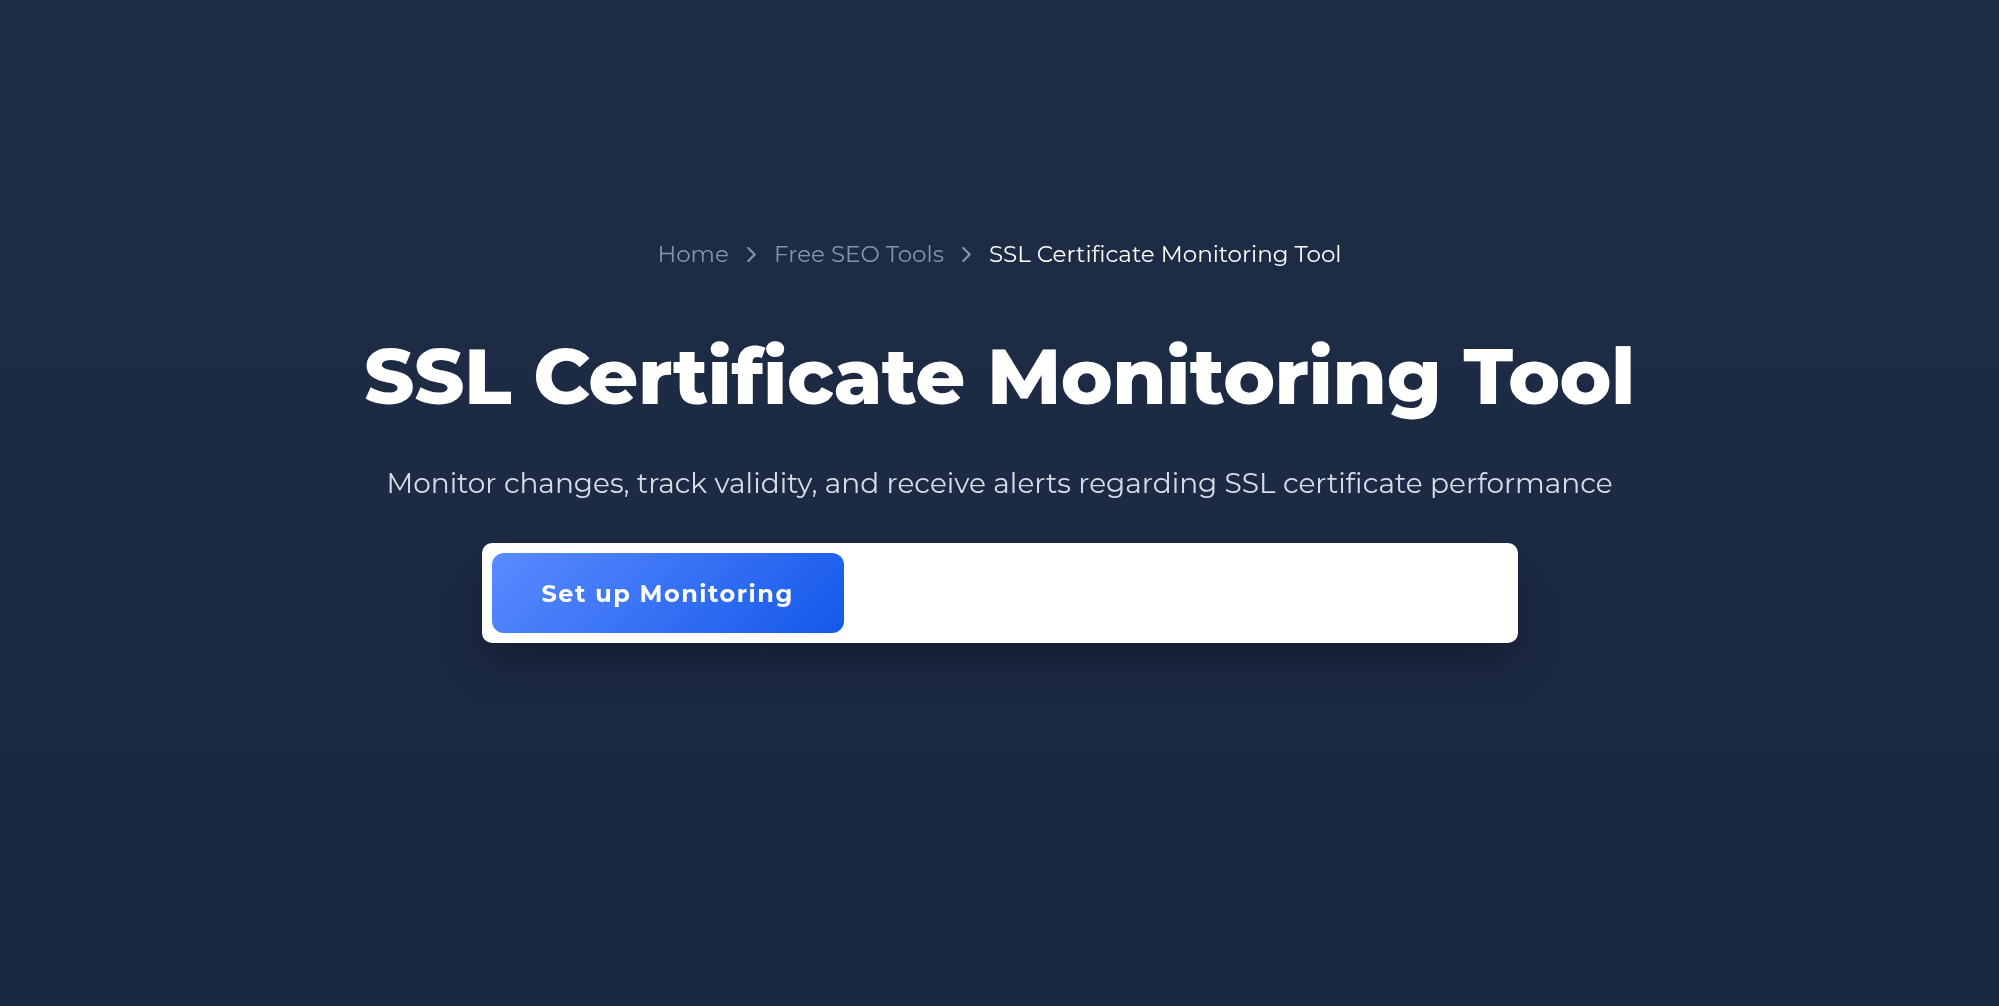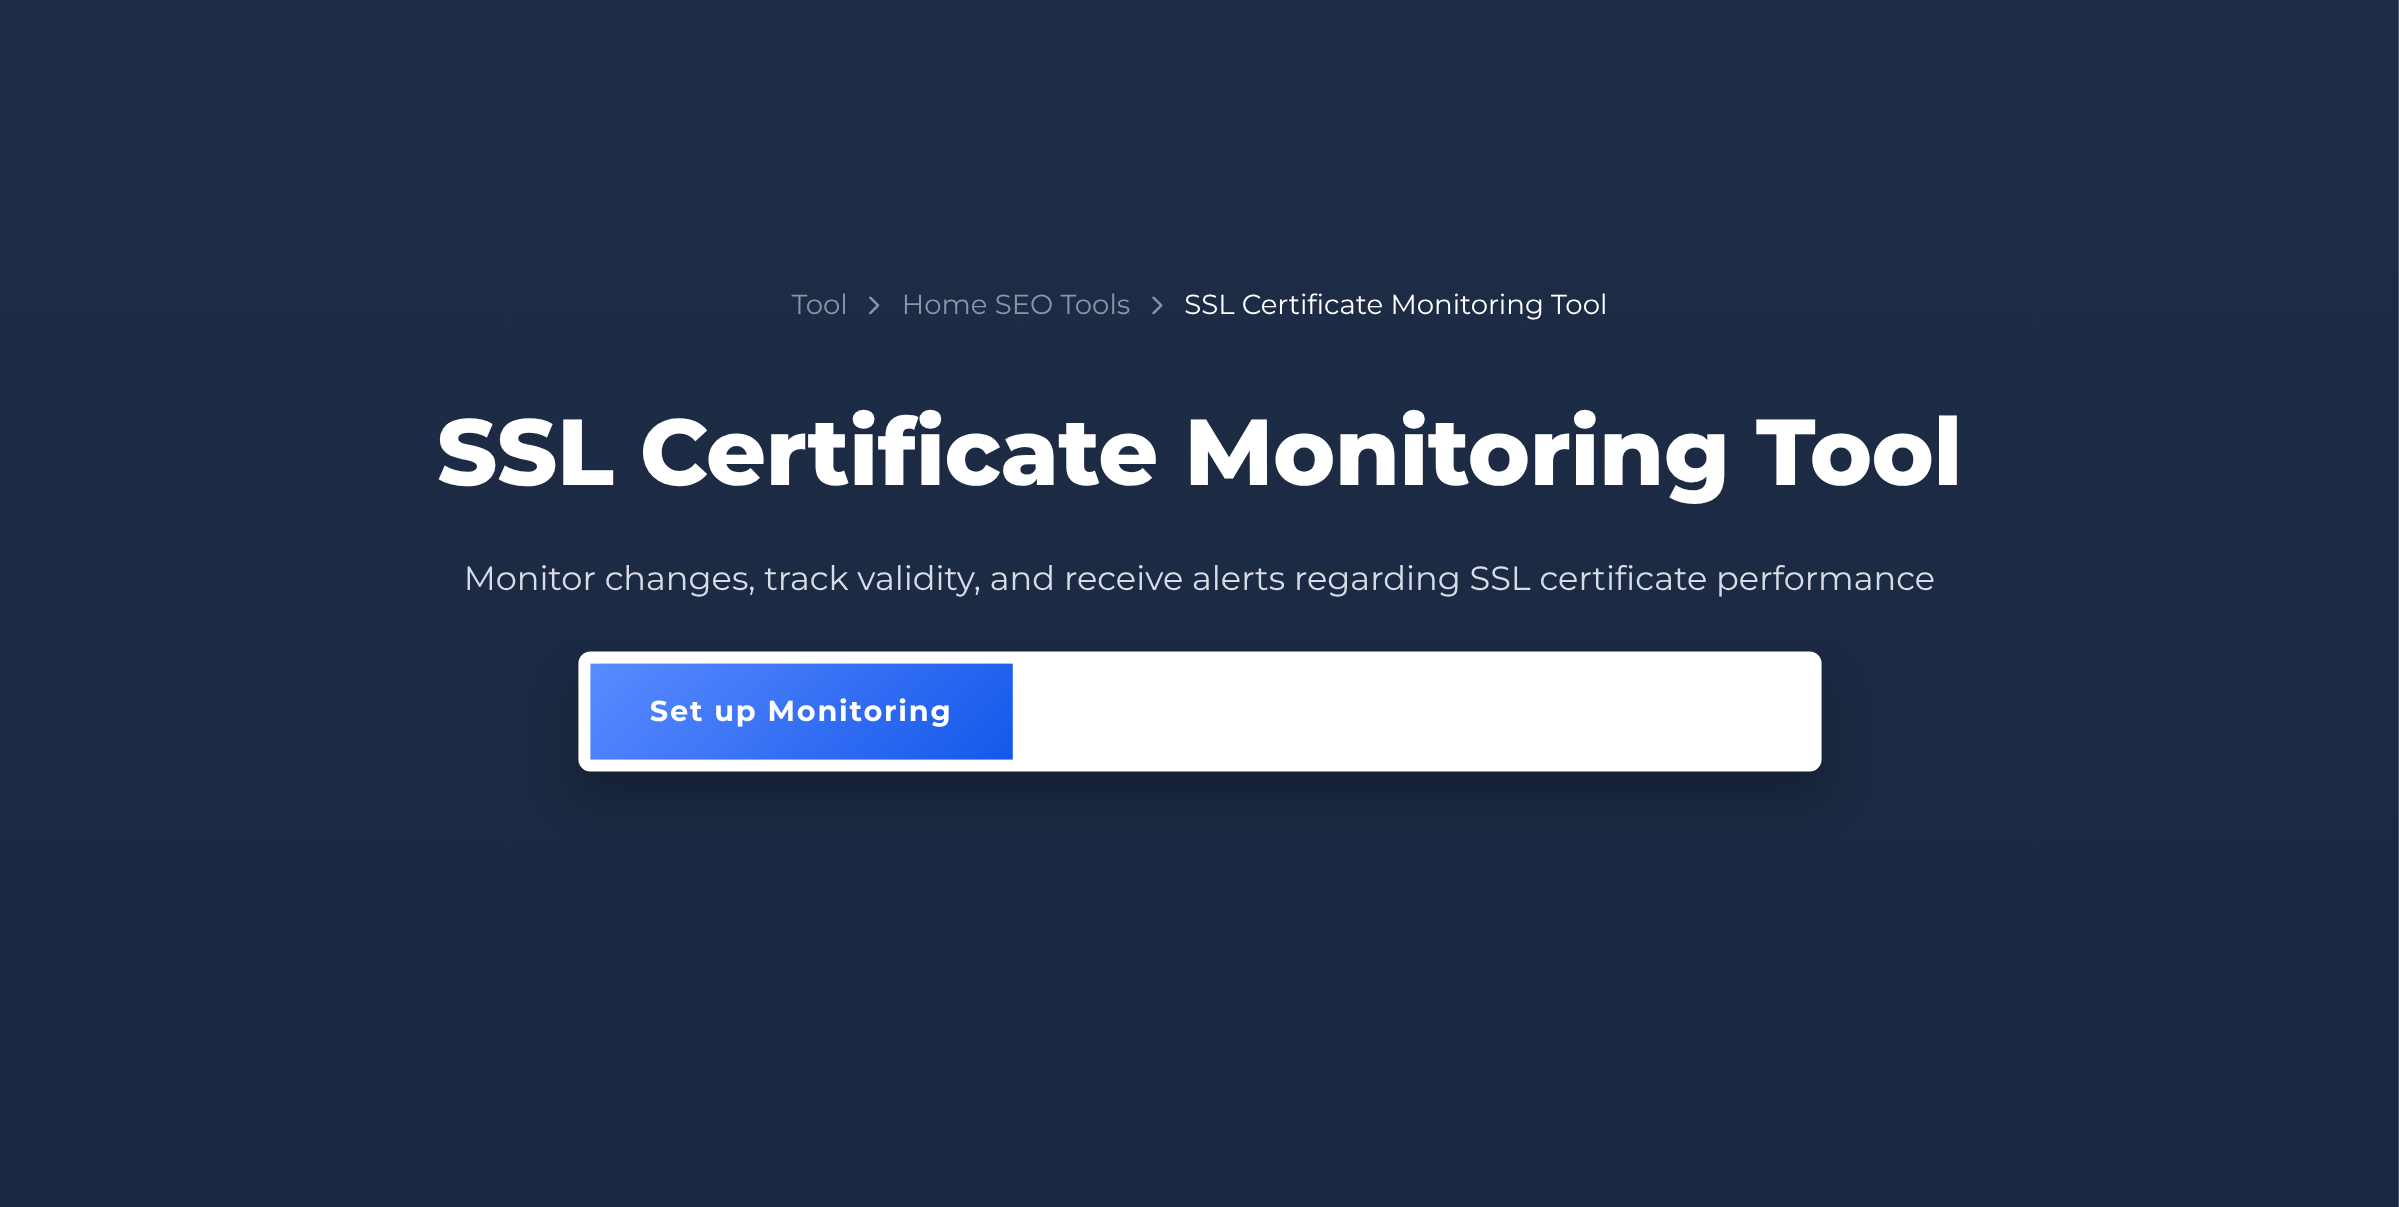--- a/index.html
+++ b/index.html
@@ -93,41 +93,41 @@
     }
     
     .domain-input::placeholder {
       color: #9ca0ab;
     }
     
     .submit-button {
       background: linear-gradient(135deg, #5a8bff 0%, #1458ea 100%);
       color: #ffffff;
       border: none;
-      border-radius: 0;
+      border-radius: 12px;
       font-size: 24px;
       font-weight: 700;
       letter-spacing: 1.5px;
       padding: 0 50px;
       height: 80px;
       cursor: pointer;
       font-family: inherit;
     }
   </style>
 </head>
 <body>
 
 <nav class="breadcrumb">
-  <a class="breadcrumb-link">Tool</a>
+  <a class="breadcrumb-link">Home</a>
   <span class="breadcrumb-separator">
     <svg viewBox="0 0 8 14" fill="none">
         <path d="M1 1L7 7L1 13" stroke="#8a94a8" stroke-width="2" stroke-linecap="round" stroke-linejoin="round"></path>
       </svg>
   </span>
-  <a class="breadcrumb-link">Home SEO Tools</a>
+  <a class="breadcrumb-link">Free SEO Tools</a>
   <span class="breadcrumb-separator">
     <svg viewBox="0 0 8 14" fill="none">
         <path d="M1 1L7 7L1 13" stroke="#8a94a8" stroke-width="2" stroke-linecap="round" stroke-linejoin="round"></path>
       </svg>
   </span>
   <span class="breadcrumb-current">SSL Certificate Monitoring Tool</span>
 </nav>
 
 <h1 class="page-title">SSL Certificate Monitoring Tool</h1>
 

